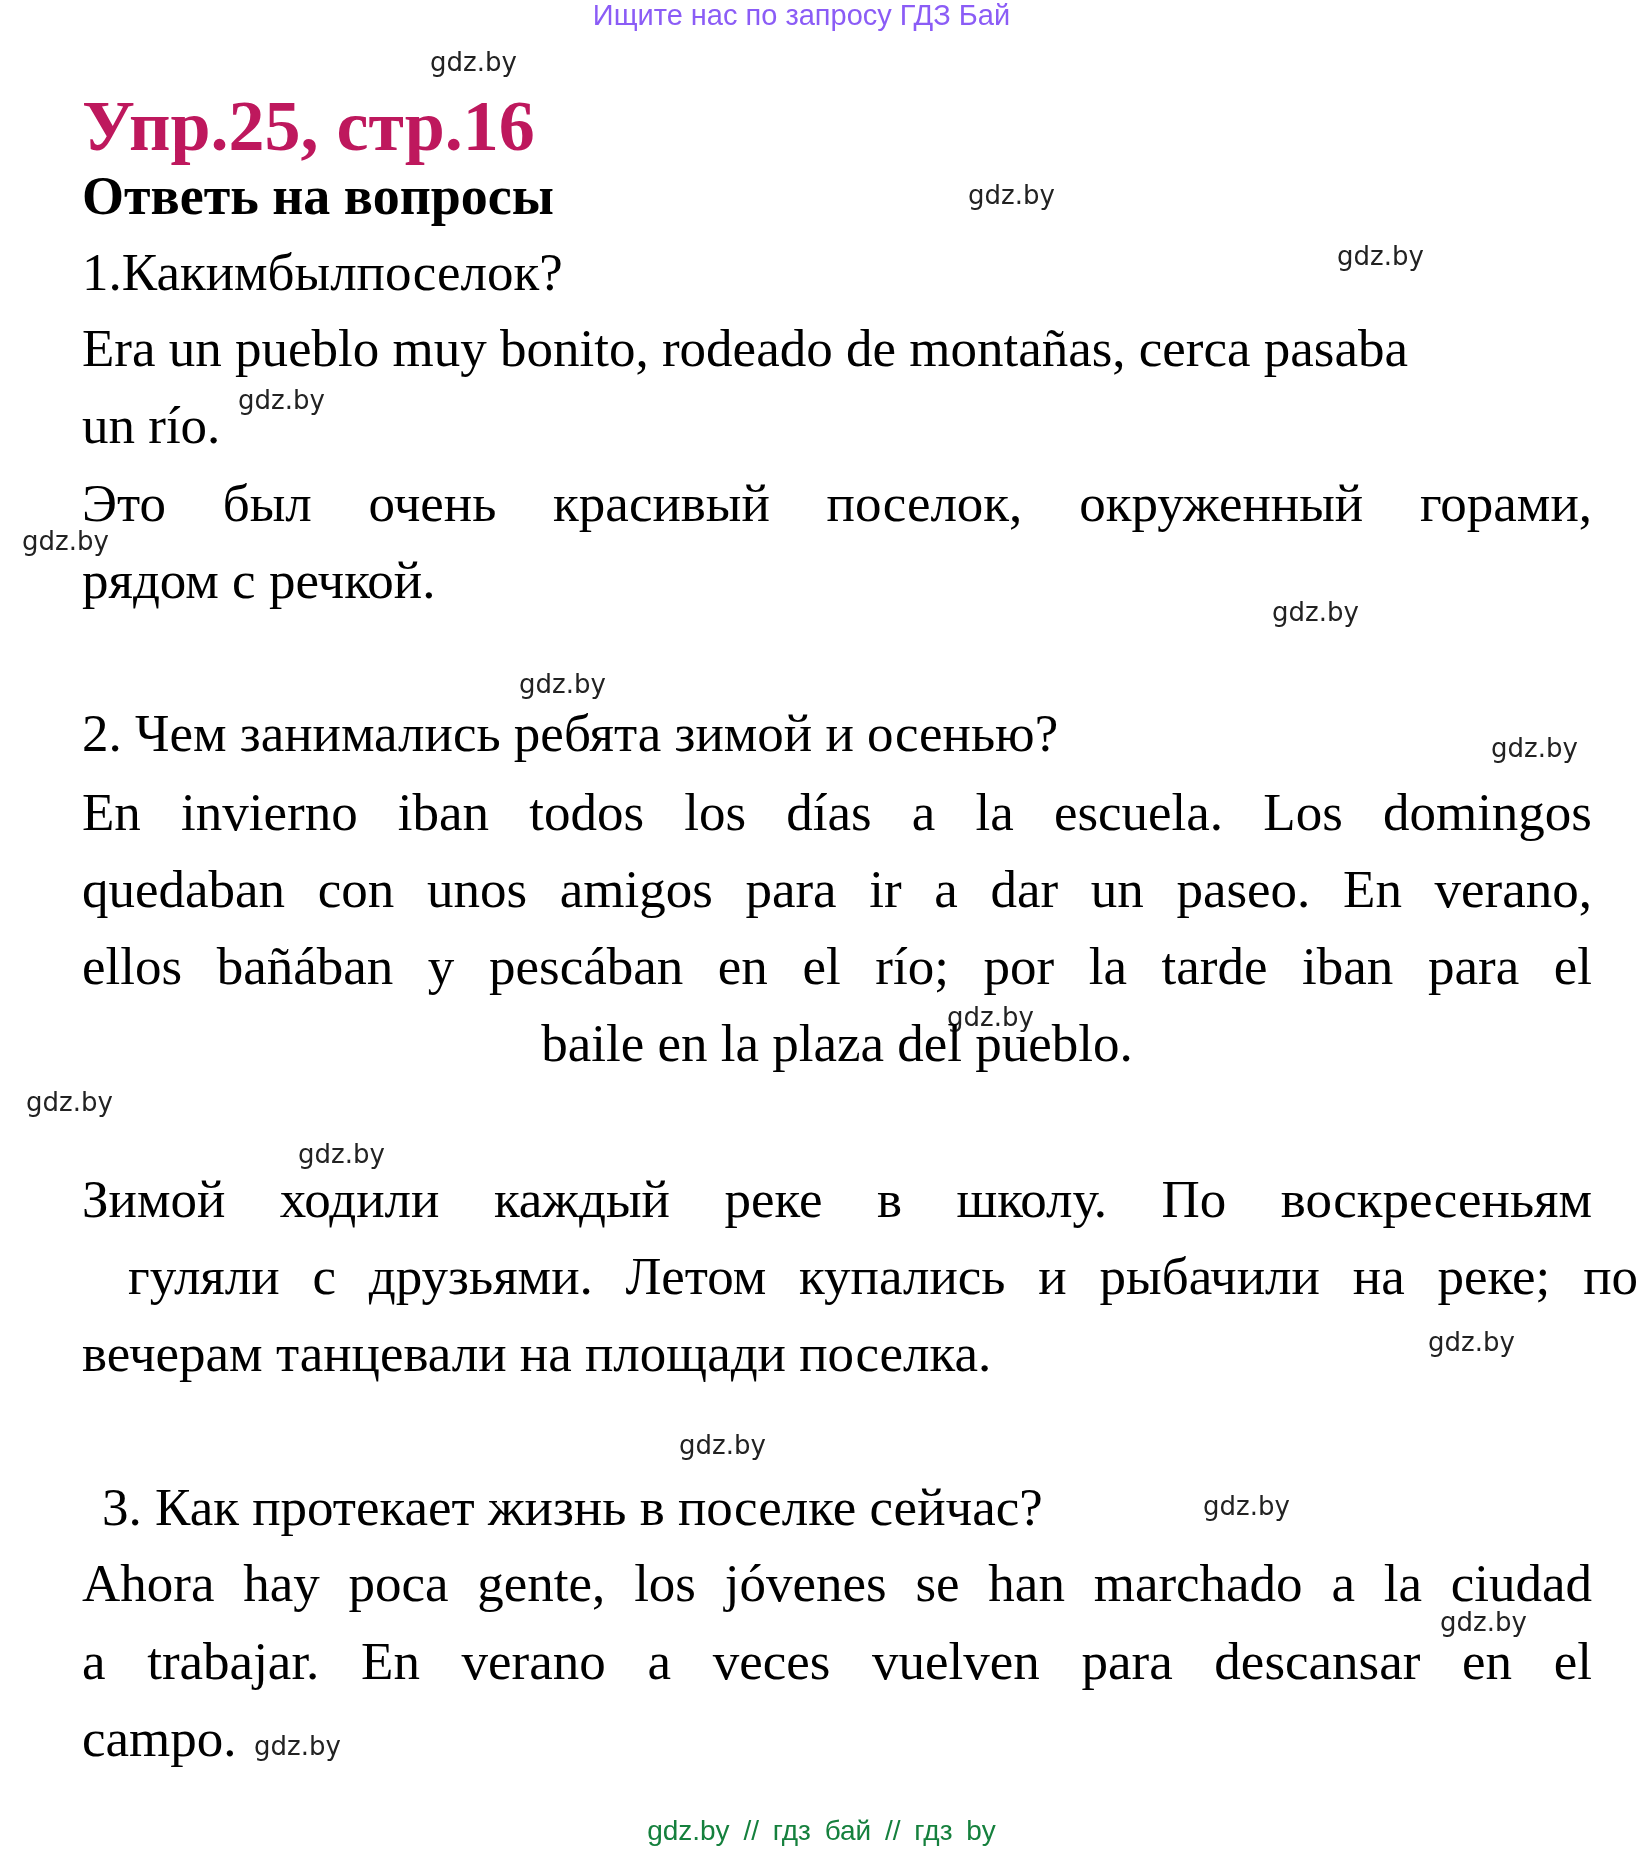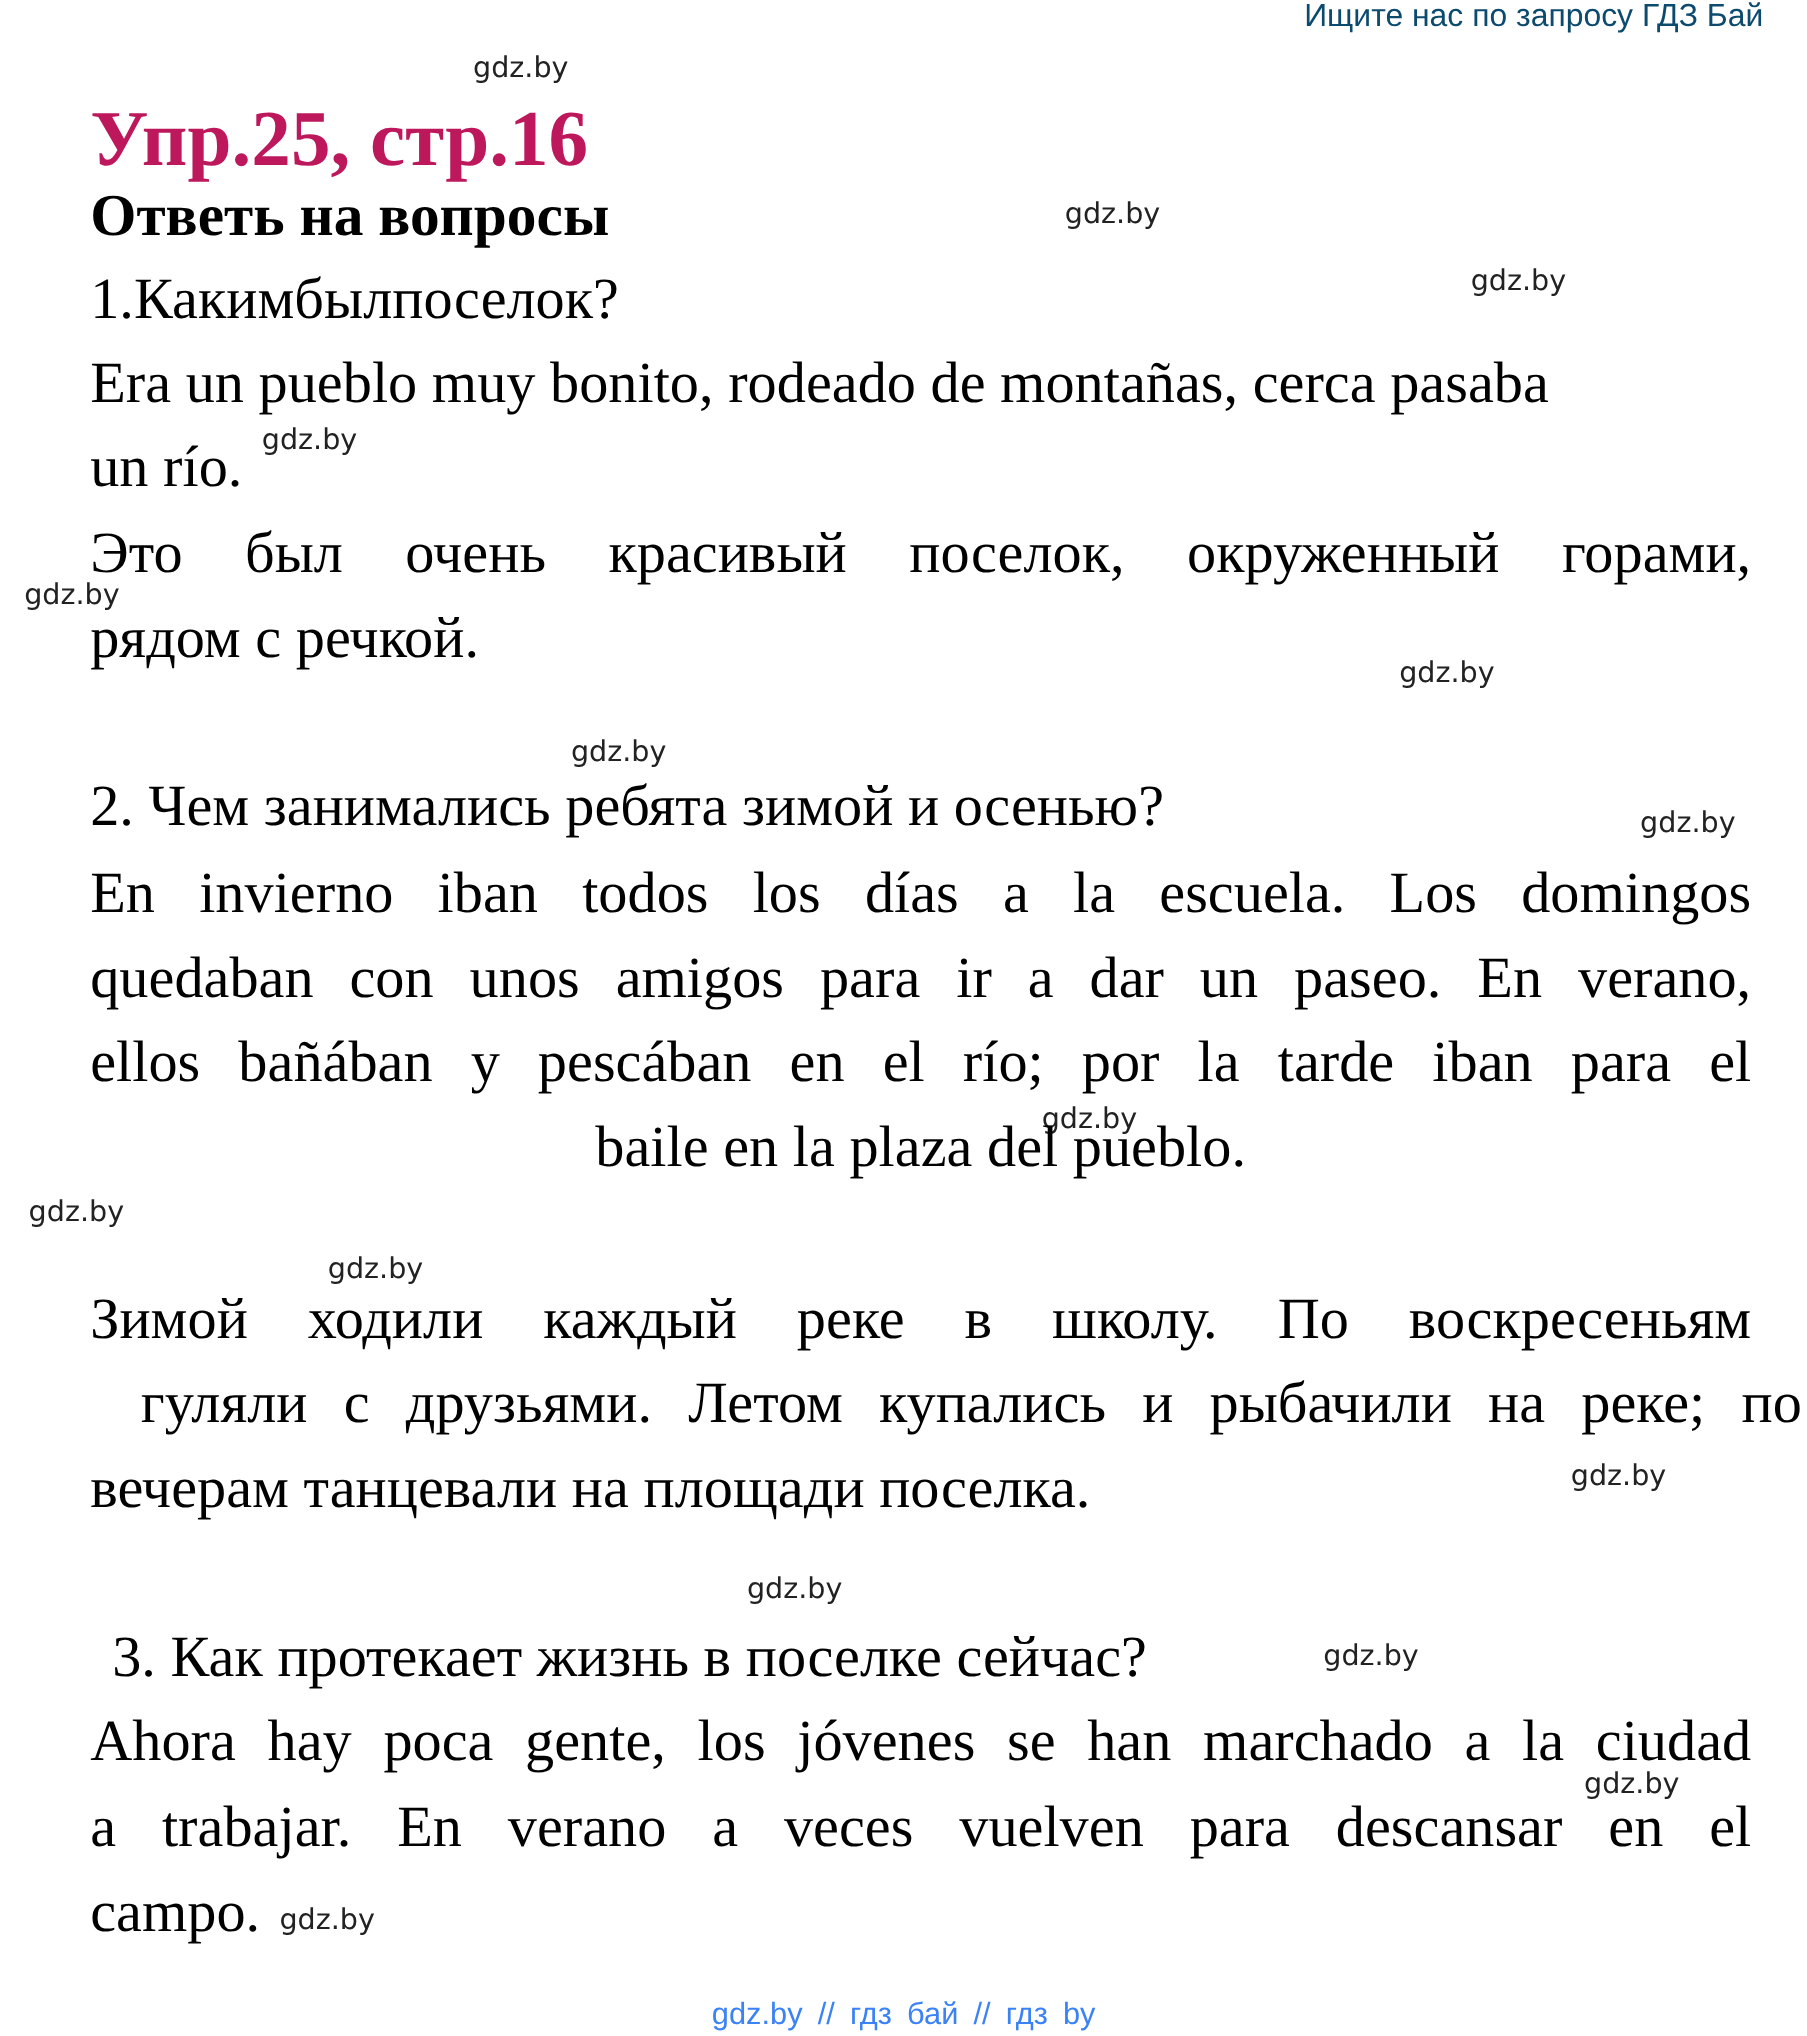--- a/index.html
+++ b/index.html
@@ -1,19 +1,19 @@
 <!DOCTYPE html>
 <html><head>
 <meta charset="utf-8">
 <style>
   html, body { margin:0; padding:0; background:#ffffff; }
   body { width:1643px; height:1851px; position:relative; overflow:hidden; }
   .abs { position:absolute; white-space:nowrap; }
-  .promo { top:0; left:0; width:1603px; text-align:right; font-family:"Liberation Sans", sans-serif; font-size:29px; line-height:30px; color:#0c4a6e; }
-  .footer { top:1815px; left:0; width:1643px; text-align:center; font-family:"Liberation Sans", sans-serif; font-size:28px; line-height:32px; color:#3b82f6; word-spacing:6px; }
+  .promo { top:0; left:0; width:1603px; text-align:center; font-family:"Liberation Sans", sans-serif; font-size:29px; line-height:30px; color:#8b5cf6; }
+  .footer { top:1815px; left:0; width:1643px; text-align:center; font-family:"Liberation Sans", sans-serif; font-size:28px; line-height:32px; color:#15803d; word-spacing:6px; }
   .wm { font-family:"DejaVu Sans", sans-serif; font-size:26px; color:#222; line-height:28px; }
   .h-title { left:82px; top:96px; font-family:"Liberation Serif", serif; font-weight:bold; font-size:72px; line-height:60px; color:#be185d; }
   .h-sub { left:82px; top:166px; font-family:"Liberation Serif", serif; font-weight:bold; font-size:54px; line-height:60px; color:#000;text-align:right; }
   .line { left:82px; width:1510px; font-family:"Liberation Serif", serif; font-size:53px; line-height:60px; color:#000; }
   .just { text-align:justify; text-align-last:justify; }
 </style>
 </head>
 <body>
 
 <div class="abs promo">Ищите нас по запросу ГДЗ Бай</div>

